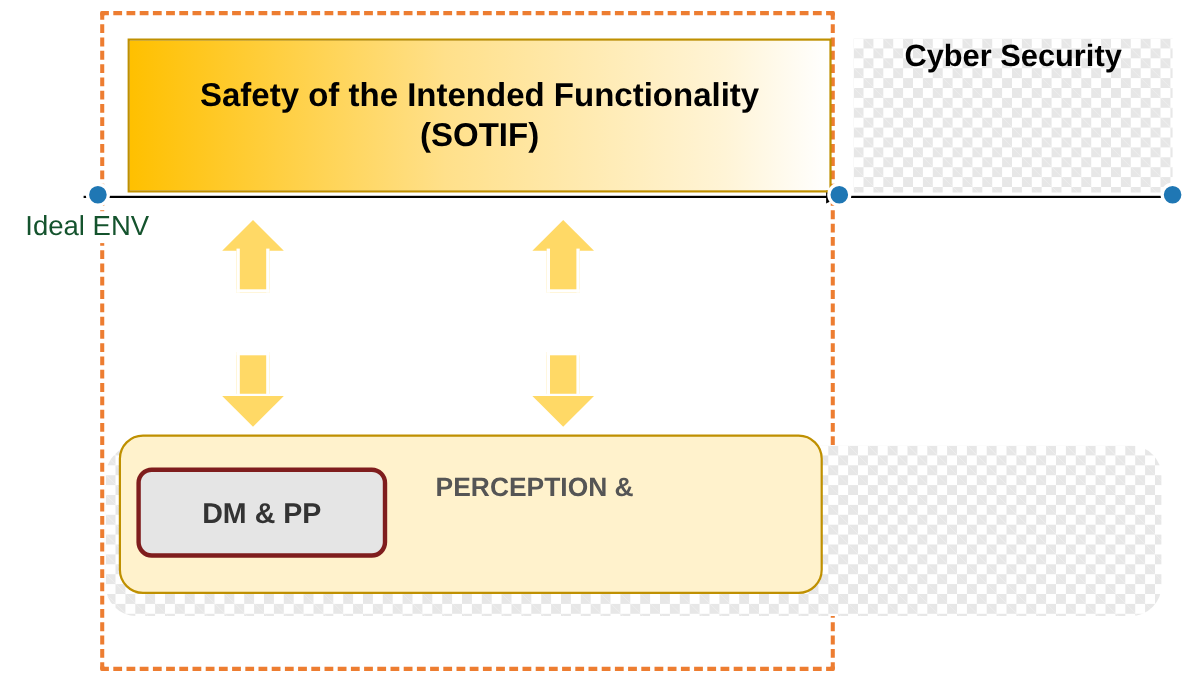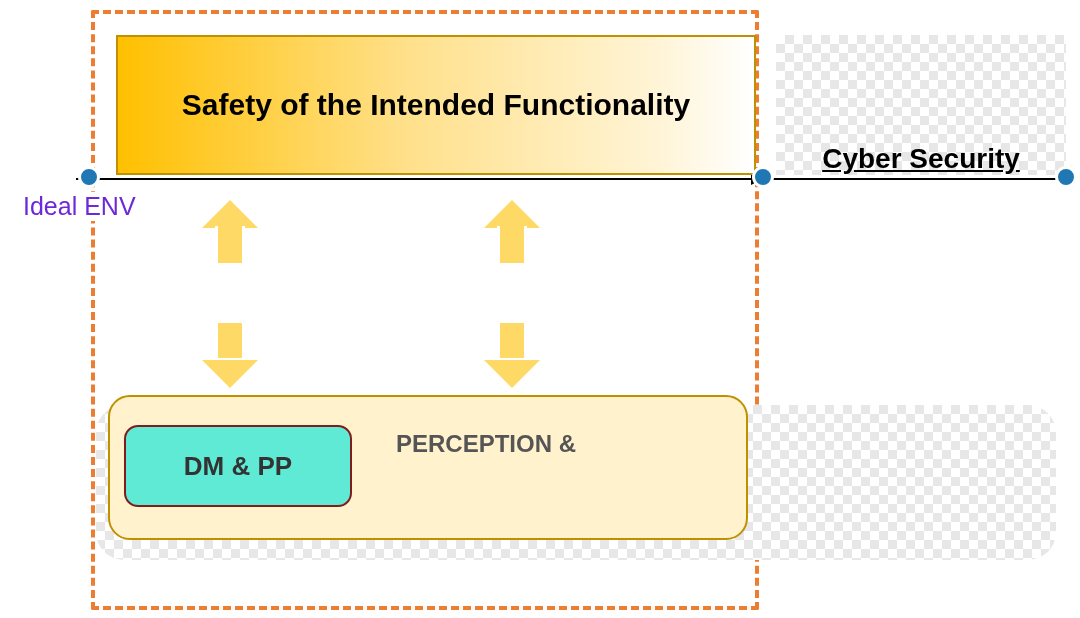--- a/index.html
+++ b/index.html
@@ -40,38 +40,37 @@
     background: linear-gradient(to right, #ffc000 0%, #ffe08a 45%, #fff4d6 85%, #ffffff 100%);
     display: flex;
     align-items: center;
     justify-content: center;
     text-align: center;
   }
   .sotif-box .t1 { font-size: 30px; font-weight: 700; color: #000; line-height: 1.25; }
 
   .cyber-box {
     display: flex;
-    align-items: flex-end;
-    justify-content: center;
-    text-decoration: underline;
+    align-items: flex-start;
+    justify-content: center;
   }
   .cyber-text { font-size: 28px; font-weight: 700; color: #000; }
 
   .axis-line { background: #000; height: 2px; }
   .dot {
     width: 22px; height: 22px;
     background: #1f77b4;
     border: 3px solid #ffffff;
     border-radius: 50%;
   }
 
   .axis-label {
     background: #ffffff;
     font-size: 25px;
-    color: #6d28d9;
+    color: #14532d;
     padding: 0 3px;
     white-space: nowrap;
   }
 
   .outside-box {
     border-radius: 28px;
   }
   .outside-text {
     position: absolute;
     font-size: 27px;
@@ -84,22 +83,22 @@
     border: 2px solid #bf9000;
     border-radius: 22px;
     display: flex;
     align-items: center;
     justify-content: center;
     text-align: center;
   }
   .perc-text { font-size: 24px; font-weight: 700; color: #555; line-height: 1.2; }
 
   .dm-box {
-    background: #5eead4;
-    border: 2px solid #7f1d1d;
+    background: #e5e5e5;
+    border: 4px solid #7f1d1d;
     border-radius: 14px;
     display: flex;
     align-items: center;
     justify-content: center;
   }
   .dm-text { font-size: 26px; font-weight: 700; color: #333; }
 
   .arrow-group { }
   .arrow-body {
     background: #ffd966;
@@ -156,20 +155,21 @@
 
   <div class="abs dashed-frame" style="left:75px; top:10px; width:668px; height:600px;"></div>
 
   <div class="abs axis-line" style="left:60px; top:178px; width:990px;"></div>
   <div class="abs tiny-arrow" style="left:735px; top:173px;"></div>
   <div class="abs tiny-arrow" style="left:1048px; top:173px;"></div>
 
   <div class="abs sotif-box" style="left:100px; top:35px; width:640px; height:140px;">
     <div class="t1">
       <span>Safety of the Intended Functionality</span><br>
+      <span>(SOTIF)</span>
     </div>
   </div>
 
   <div class="abs checker cyber-box" style="left:760px; top:35px; width:290px; height:140px;">
     <div class="cyber-text">Cyber Security</div>
   </div>
 
   <div class="abs dot" style="left:62px; top:166px;"></div>
   <div class="abs dot" style="left:736px; top:166px;"></div>
   <div class="abs dot" style="left:1039px; top:166px;"></div>

